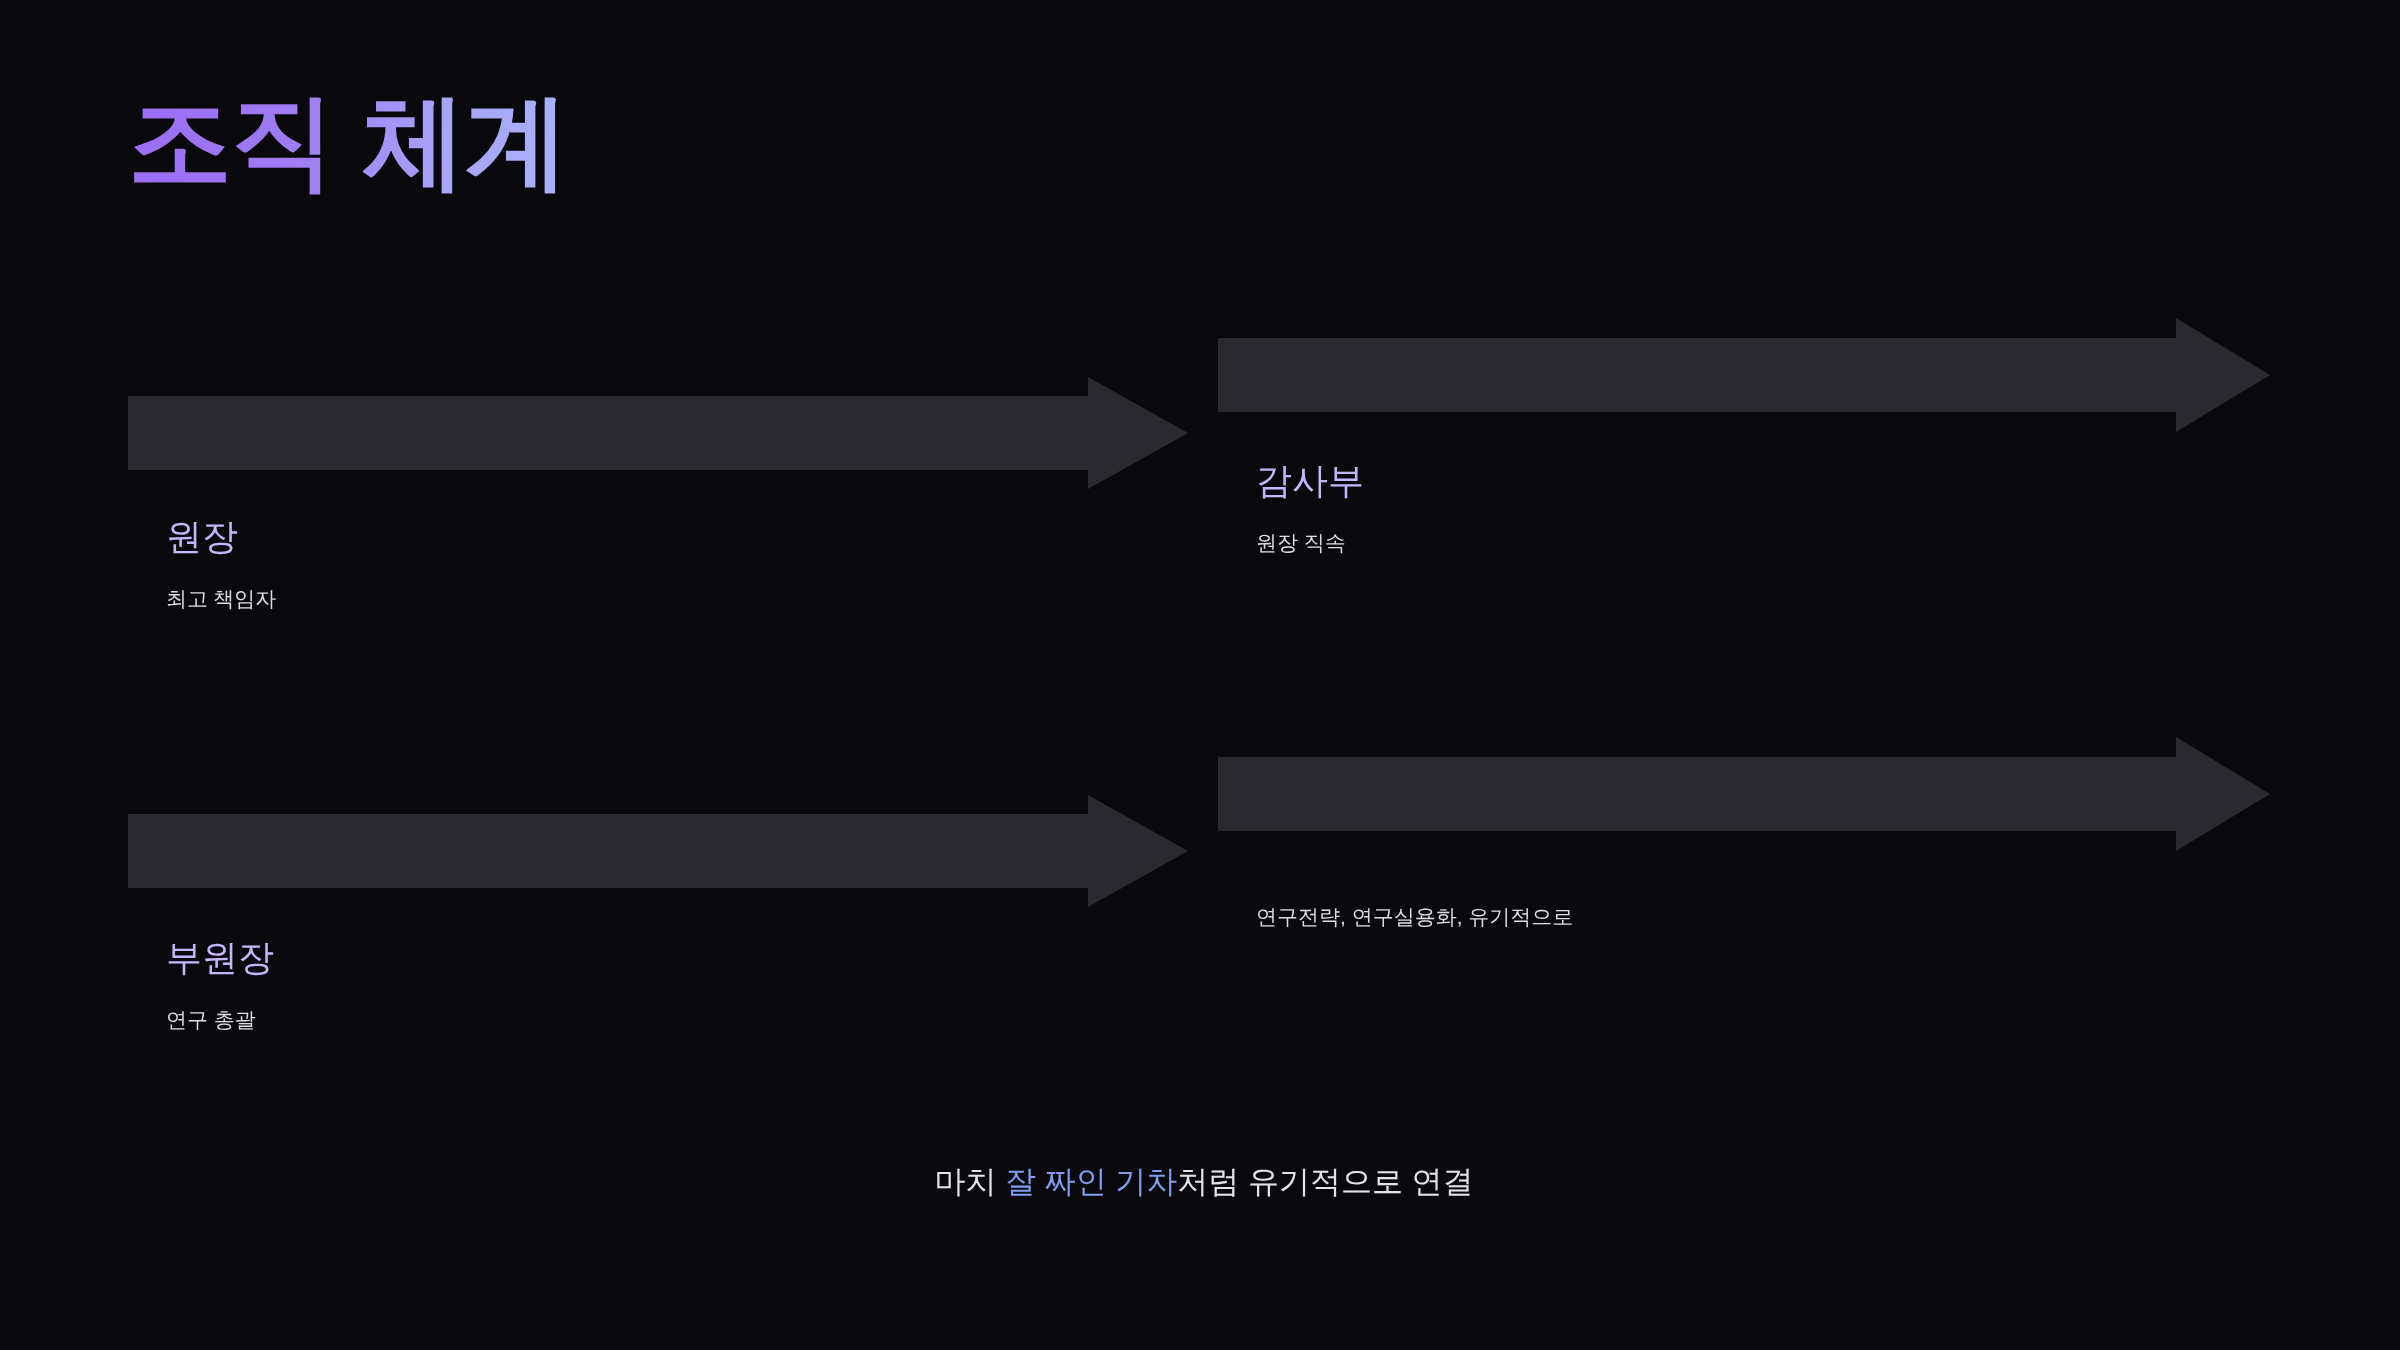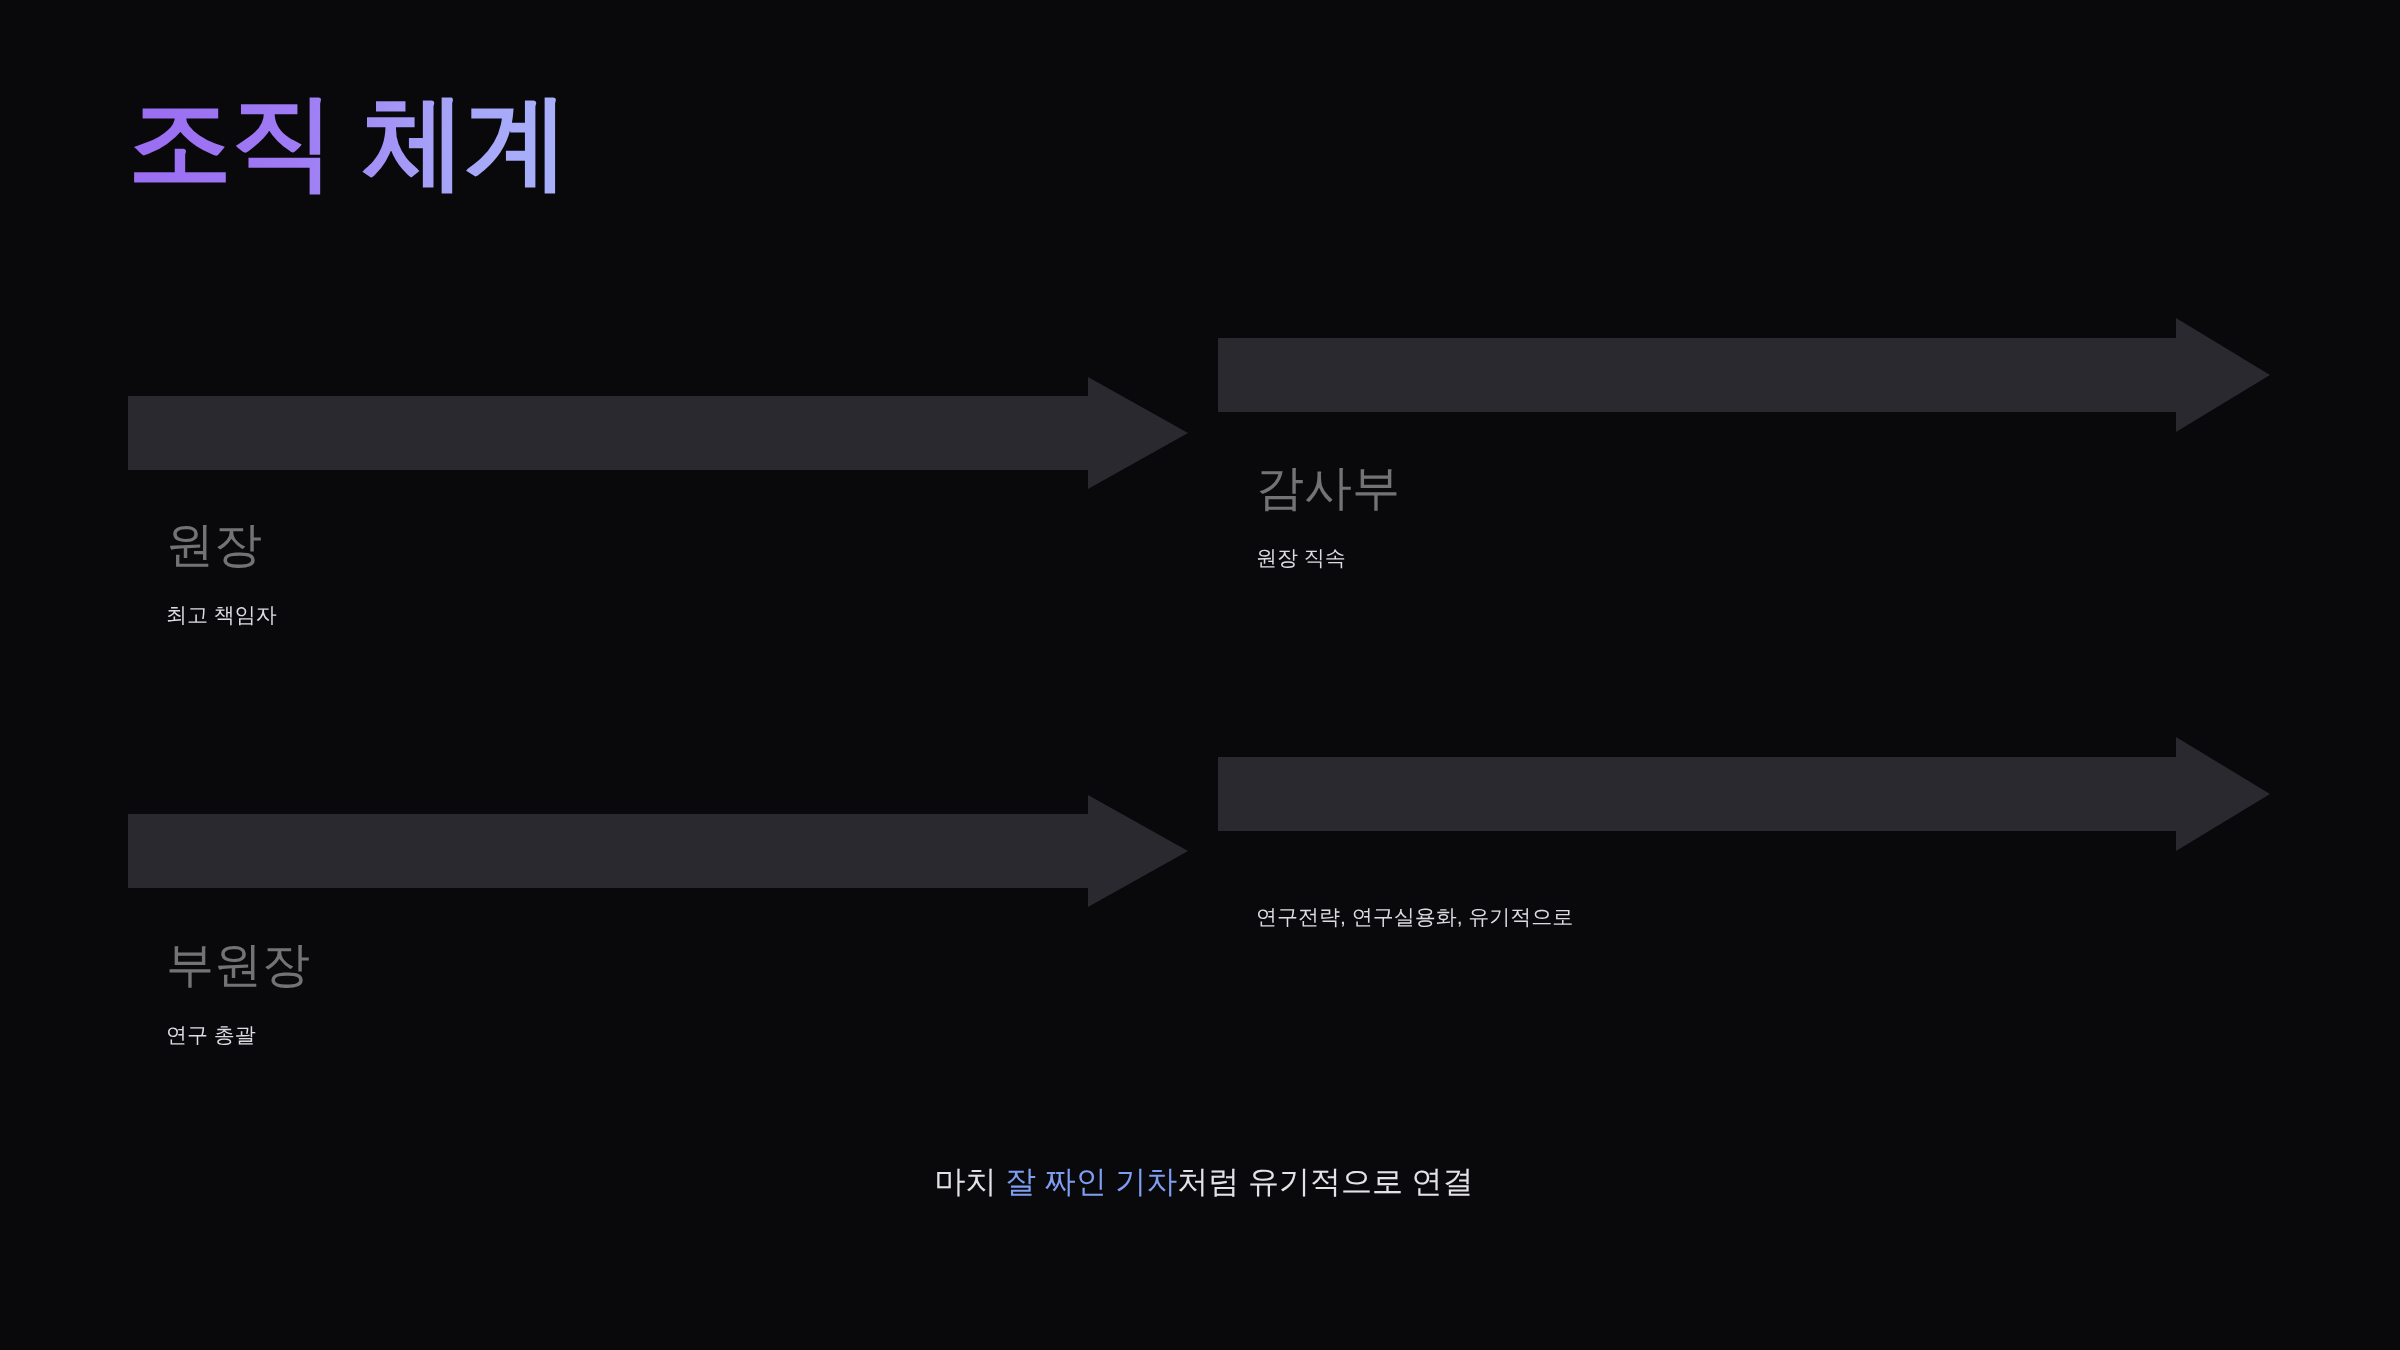--- a/index.html
+++ b/index.html
@@ -49,45 +49,45 @@
     position: absolute;
     left: 0;
     top: 0;
     display: block;
   }
   .car-text {
     position: absolute;
     left: 38px;
   }
   .car-title {
-    font-size: 48px;
+    font-size: 36px;
     font-weight: 400;
     line-height: 1.25;
-    color: #737373;
+    color: #c4b5fd;
     white-space: nowrap;
   }
   .car-title .slash {
     font-weight: 700;
   }
   .car-sub {
     font-size: 21px;
     font-weight: 400;
     line-height: 1.3;
     color: #dedce2;
     white-space: nowrap;
     margin-top: 26px;
   }
 
   
   #car-0 { left: 128px;  top: 377px; }
   #car-1 { left: 1218px; top: 318px; }
   #car-2 { left: 128px;  top: 795px; }
   #car-3 { left: 1218px; top: 737px; }
 
-  #car-0 .car-text { top: 138px; }
+  #car-0 .car-text { top: 138px; font-family: Liberation Serif, serif; }
   #car-1 .car-text { top: 140px; }
   #car-2 .car-text { top: 140px; }
   #car-3 .car-text { top: 140px; }
 
   
   #caption {
     position: absolute;
     left: 4px;
     top: 1160px;
     width: 2400px;

